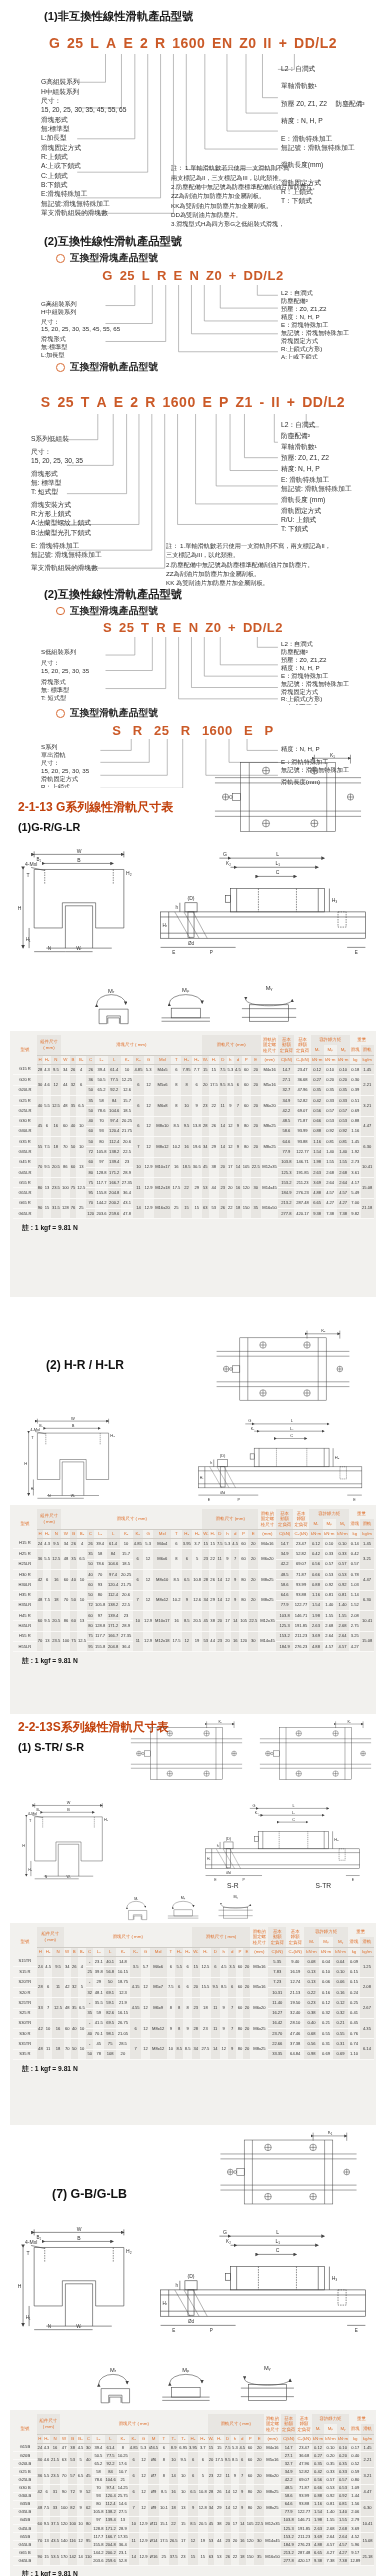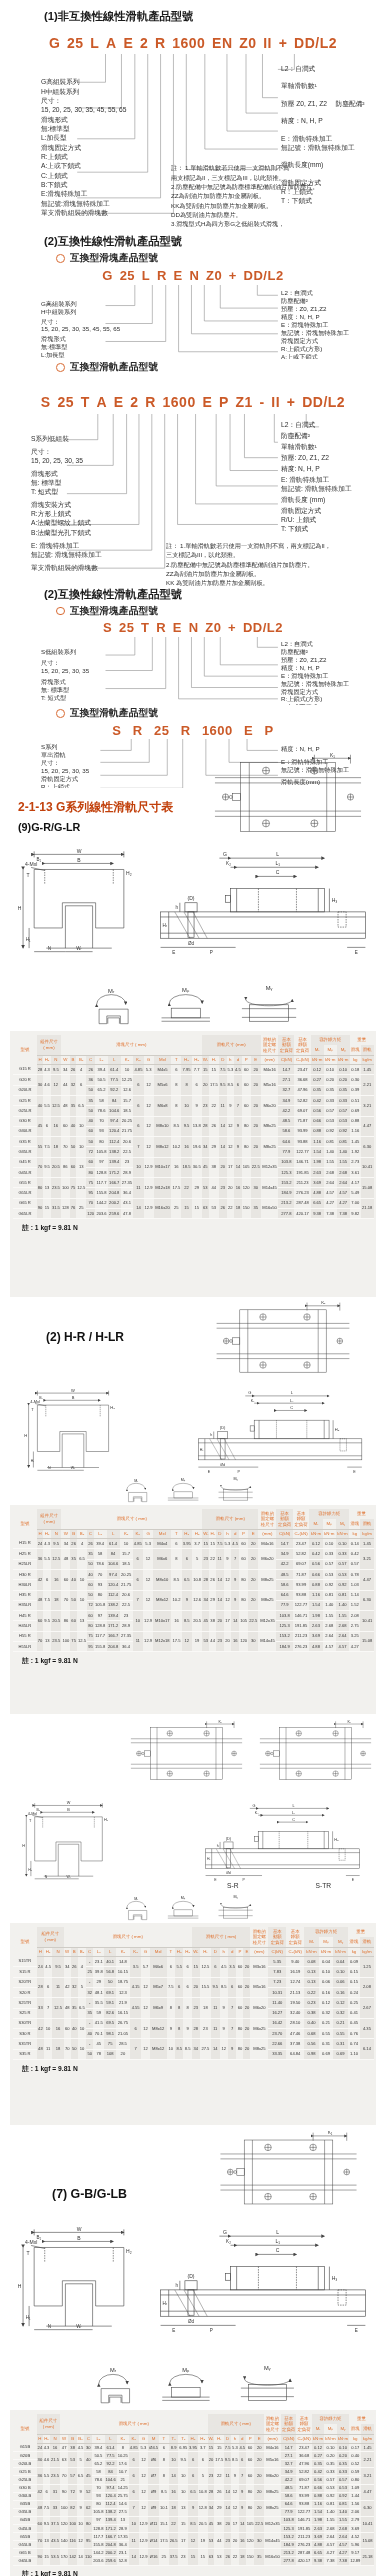--- a/index.html
+++ b/index.html
@@ -427,21 +427,21 @@
 </section>
 
 <section class="abs" style="top:747px;height:284px">
   <div class="dwg" style="right:18px;top:6.2px">
     <svg width="160" height="88" viewBox="0 0 360 200">
         <use href="#blk-top"></use>
       </svg>
   </div>
   <div style="position:absolute;left:18px;top:52px">
     <h2 class="spec-title1">2-1-13 G系列線性滑軌尺寸表</h2>
-    <h3 class="spec-title2">(9)G-R/G-LR</h3>
+    <h3 class="spec-title2">(1)G-R/G-LR</h3>
   </div>
   <div class="dwg" style="left:15.5px;top:100px">
     <svg width="126" height="109" viewBox="0 0 250 215">
         <use href="#blk-cross"></use>
       </svg>
   </div>
   <div class="dwg" style="right:13px;top:100px">
     <svg width="219" height="109" viewBox="0 0 430 215">
         <use href="#blk-side"></use>
       </svg>
@@ -911,21 +911,21 @@
           <td>9.38</td>
           <td>7.38</td>
           <td>7.38</td>
           <td>9.82</td>
         </tr>
       </tbody>
     </table>
   <div class="kgf">註 : 1 kgf = 9.81 N</div>
 </div>
 
-<section class="abs" style="top:1297px;height:240px">
+<section class="abs" style="top:1325px;height:240px">
   <h3 class="spec-title2" style="position:absolute;left:46px;top:28px;font-size:12px">(2)  H-R / H-LR</h3>
   <div class="dwg" style="right:31px;top:4.1px">
     <svg width="144" height="80" viewBox="0 0 360 200">
         <use href="#blk-top"></use>
       </svg>
   </div>
   <div class="dwg" style="left:23px;top:90px">
     <svg width="100" height="87" viewBox="0 0 250 215">
         <use href="#blk-cross"></use>
       </svg>
@@ -1307,20 +1307,24 @@
           <td>4.57</td>
           <td>4.57</td>
           <td>4.27</td>
         </tr>
       </tbody>
     </table>
   <div class="kgf">註 : 1 kgf = 9.81 N</div>
 </div>
 
 <section class="abs" style="top:1715px;height:208px">
+  <div style="position:absolute;left:18px;top:4.1px">
+    <h2 class="spec-title1">2-2-13S系列線性滑軌尺寸表</h2>
+    <h3 class="spec-title2">(1)  S-TR/ S-R</h3>
+  </div>
   <div class="dwg" style="right:139px;top:5.2px">
     <svg width="121" height="67" viewBox="0 0 360 200">
         <use href="#blk-top"></use>
       </svg>
   </div>
   <div class="dwg" style="right:10.3px;top:5.2px">
     <svg width="121" height="67" viewBox="0 0 360 200">
         <use href="#blk-top"></use>
       </svg>
   </div>

